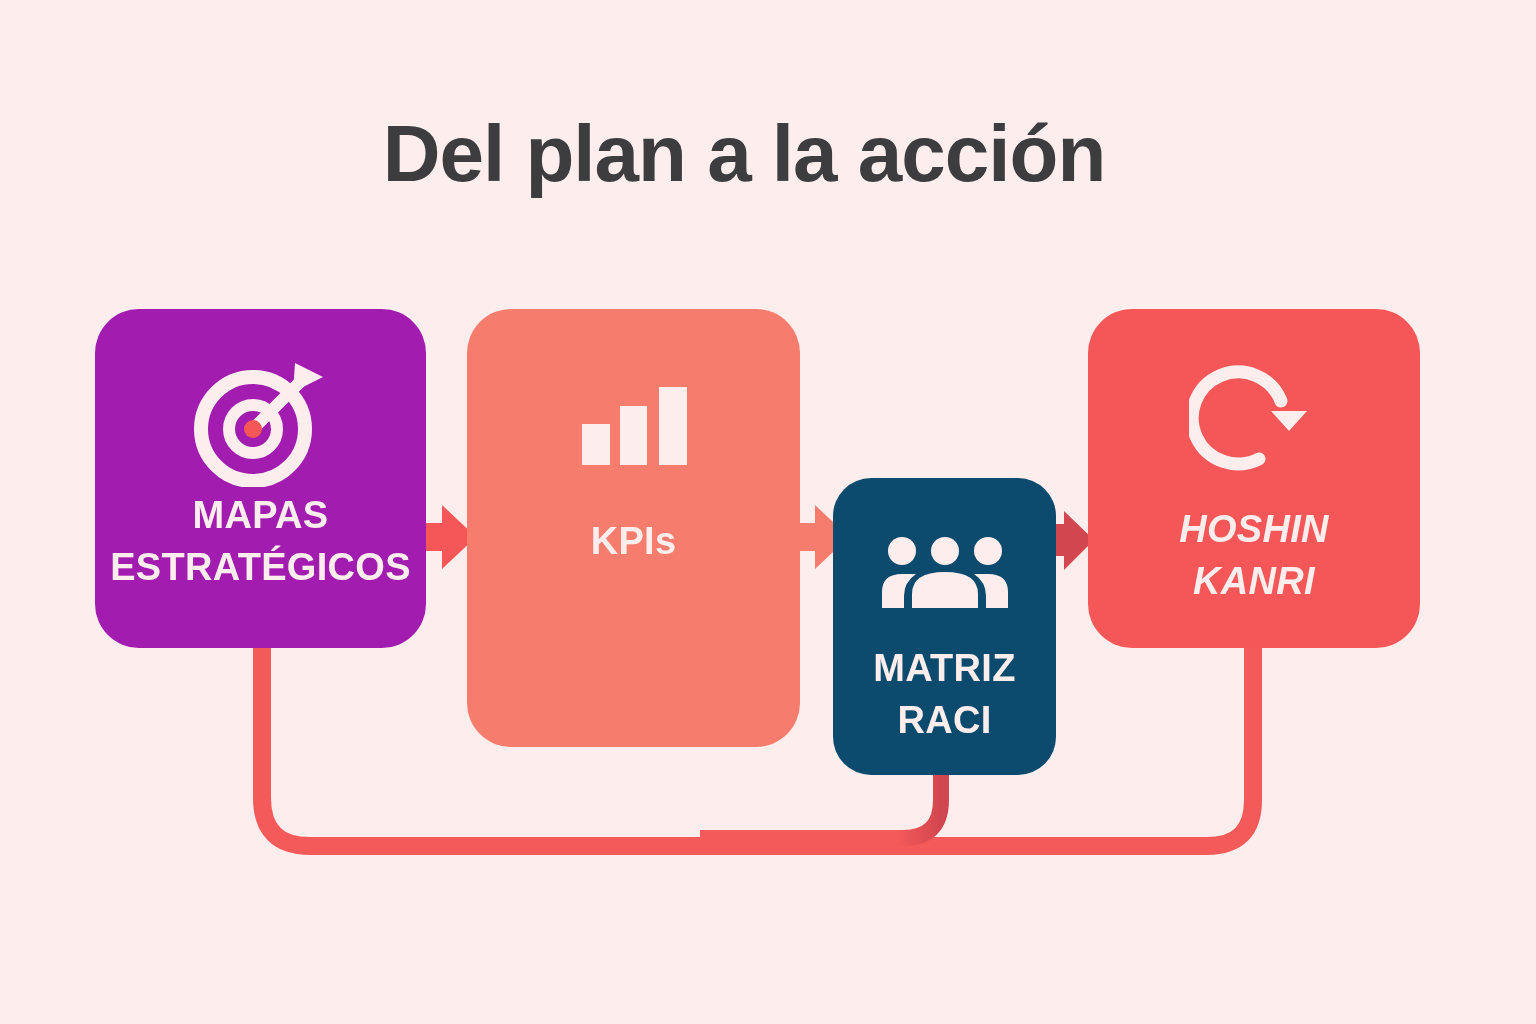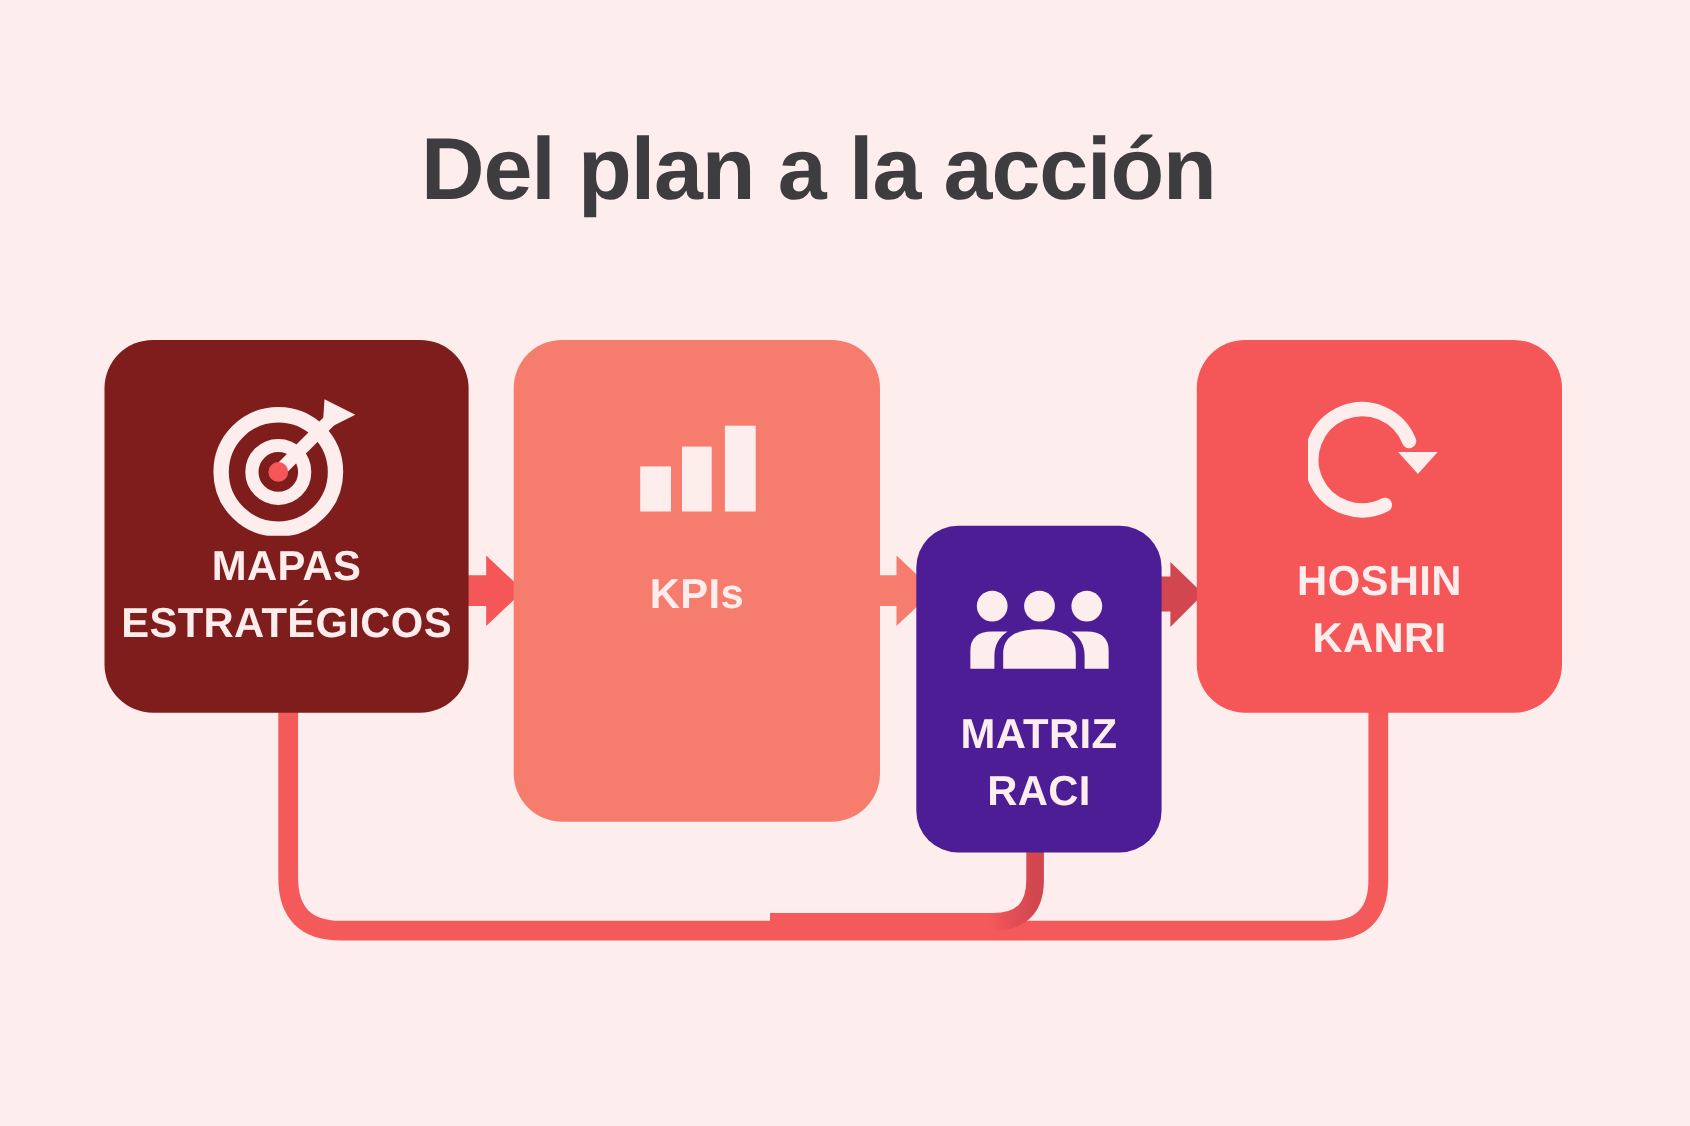--- a/index.html
+++ b/index.html
@@ -20,23 +20,23 @@
       position:absolute; border-radius:44px;
       display:flex; flex-direction:column; align-items:center;
       color:#fdeeed; font-weight:700; text-align:center;
       box-sizing:border-box;
     }
     .box .label {
       font-size:38px; line-height:52px; letter-spacing:0.3px;
       white-space:pre-line;
     }
     .box .icon { display:block; }
-    #box-mapas { left:95px; top:309px; width:331px; height:339px; background:#7f1d1d; }
+    #box-mapas { left:95px; top:309px; width:331px; height:339px; background:#a21caf; }
     #box-kpis { left:467px; top:309px; width:333px; height:438px; background:#f67d6d; }
-    #box-raci { left:833px; top:478px; width:223px; height:297px; background:#4c1d95; border-radius:38px; }
+    #box-raci { left:833px; top:478px; width:223px; height:297px; background:#0c4a6e; border-radius:38px; }
     #box-hoshin { left:1088px; top:309px; width:332px; height:339px; background:#f55658; }
   </style>
 </head>
 <body>
 
 <div class="title">Del plan a la acción</div>
 
 <svg class="canvas" width="1536" height="1024">
   <defs>
     <linearGradient id="blend" x1="0" x2="1" y1="0" y2="0">
@@ -87,15 +87,15 @@
   </svg>
   <div class="label" style="margin-top:30px;">MATRIZ
 RACI</div>
 </div>
 
 <div class="box" id="box-hoshin">
   <svg class="icon" width="130" height="120" viewBox="0 0 130 120" style="margin-top:52px;">
     <path d="M92 40 A46 46 0 1 0 70 98" fill="none" stroke="#fdeeed" stroke-width="13" stroke-linecap="round"></path>
     <polygon points="82,50 118,50 100,70" fill="#fdeeed"></polygon>
   </svg>
-  <div class="label" style="margin-top:22px;">HOSHIN
+  <div class="label" style="margin-top:22px;font-style:italic;">HOSHIN
 KANRI</div>
 </div>
 
 </body></html>

